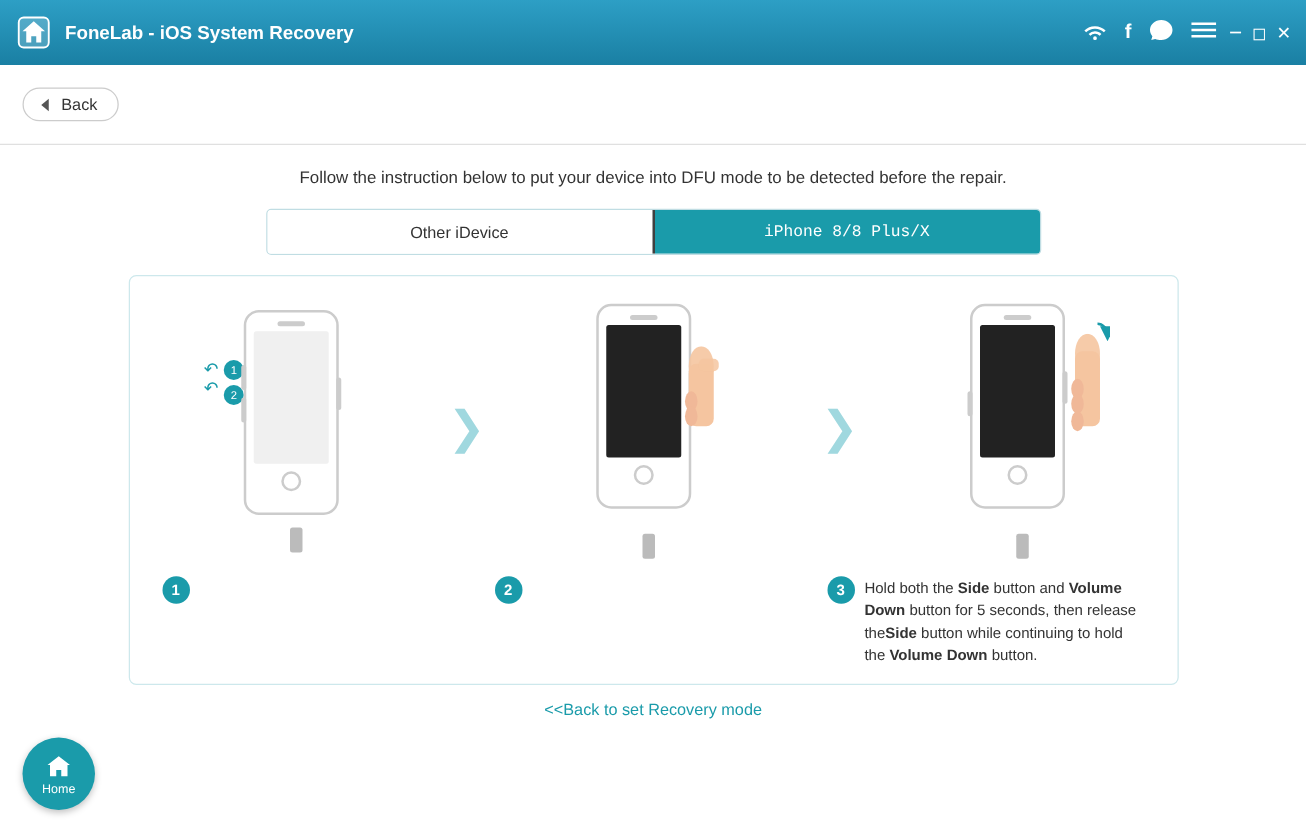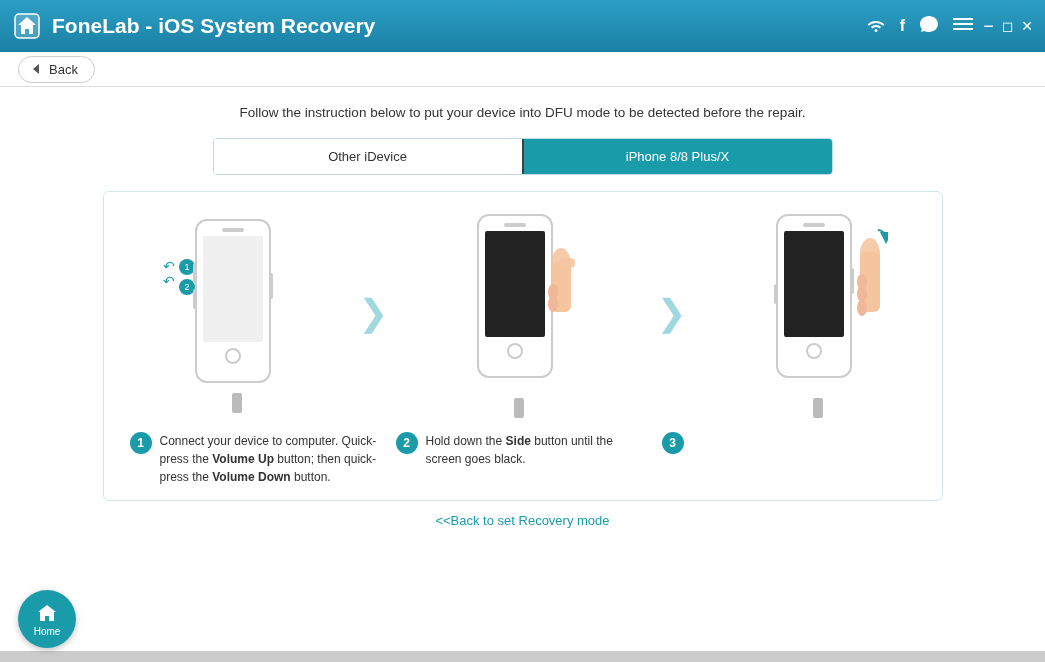--- a/index.html
+++ b/index.html
@@ -14,41 +14,41 @@
       align-items: center;
       padding: 0 12px;
       color: white;
     }
     .title-bar-home-icon {
       width: 30px; height: 30px;
       margin-right: 10px;
       display: flex; align-items: center; justify-content: center;
     }
     .title-bar-title {
-      font-size: 21px;
+      font-size: 15px;
       font-weight: 600;
       color: white;
       flex: 1;
     }
     .title-bar-controls {
       display: flex; gap: 14px; align-items: center;
     }
     .title-bar-controls span {
       color: white; font-size: 16px; cursor: pointer;
     }
     .window-controls {
       display: flex; gap: 8px; align-items: center; margin-left: 10px;
     }
     .window-controls span {
       color: white; font-size: 14px; cursor: pointer;
     }
 
     
     .back-bar {
-      height: 35px;
+      height: 64px;
       background: white;
       display: flex;
       align-items: center;
       padding: 0 18px;
       border-bottom: 1px solid #e0e0e0;
     }
     .back-btn {
       display: flex; align-items: center; gap: 6px;
       background: white;
       border: 1px solid #ccc;
@@ -89,21 +89,21 @@
     .tab {
       flex: 1;
       padding: 10px 0;
       text-align: center;
       font-size: 13px;
       cursor: pointer;
       background: white;
       color: #333;
       border-right: 2px solid #404040;
     }
-    .tab:last-child { border-right: none; }
+    .tab:last-child { border-right: none; font-family: Liberation Mono, monospace; }
     .tab.active {
       background: #1a9baa;
       color: white;
     }
 
     
     .steps-box {
       border: 1px solid #cde8ec;
       border-radius: 6px;
       width: 840px;
@@ -332,32 +332,29 @@
               </defs>
           </svg>
         </div>
       </div>
 
     </div>
 
     <div class="steps-text">
       <div class="step-text-item">
         <div class="step-num">1</div>
-        <div>
-          <span>Connect your device to computer. Quick-press the </span><b>Volume Up</b><span> button; then quick-press the </span><b>Volume Down</b><span> button.</span>
-        </div>
       </div>
       <div class="step-text-item">
         <div class="step-num">2</div>
-        <div>
-          <span>Hold down the </span><b>Side</b><span> button until the screen goes black.</span>
-        </div>
       </div>
       <div class="step-text-item">
         <div class="step-num">3</div>
+        <div>
+          <span>Hold both the </span><b>Side</b><span> button and </span><b>Volume Down</b><span> button for 5 seconds, then release the</span><b>Side</b><span> button while continuing to hold the </span><b>Volume Down</b><span> button.</span>
+        </div>
       </div>
     </div>
 
   </div>
 
   <a class="back-recovery" href="#">&lt;&lt;Back to set Recovery mode</a>
 
 </div>
 
 <div class="home-bottom">

